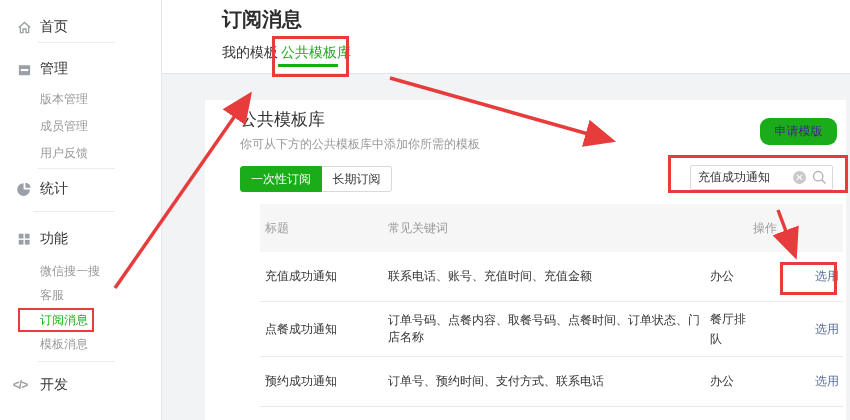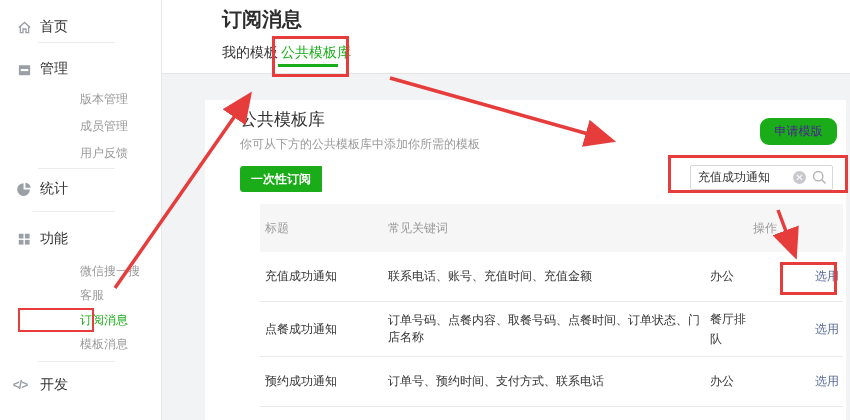--- a/index.html
+++ b/index.html
@@ -12,41 +12,41 @@
   }
   *{margin:0;padding:0;box-sizing:border-box;}
   body{font-family:"Liberation Sans","DejaVu Sans",sans-serif;background:#fff;}
   #screen{position:relative;width:850px;height:420px;overflow:hidden;background:#fff;}
 
   
   .sidebar{position:absolute;left:0;top:0;width:162px;height:420px;background:#fff;border-right:1px solid var(--border);}
   .side-item{position:absolute;left:0;width:160px;height:22px;display:flex;align-items:center;cursor:pointer;}
   .side-item .ico{position:absolute;left:16px;width:16px;height:16px;display:flex;align-items:center;justify-content:center;color:#9aa0a6;}
   .side-item .lbl{position:absolute;left:40px;font-size:14px;color:var(--txt);white-space:nowrap;}
-  .side-sub{position:absolute;left:40px;font-size:12px;color:var(--sub);white-space:nowrap;cursor:pointer;height:16px;line-height:16px;margin-left:40px;}
+  .side-sub{position:absolute;left:40px;font-size:12px;color:var(--sub);white-space:nowrap;cursor:pointer;height:16px;line-height:16px;}
   .side-sub.active{color:var(--green);}
   .side-div{position:absolute;left:38px;width:77px;height:1px;background:#ececec;}
   .code-ico{font-size:12px;color:#9aa0a6;letter-spacing:-1px;font-weight:bold;}
 
   
   .page-title{position:absolute;left:222px;top:6px;font-size:20px;font-weight:bold;color:#2d2d2d;}
   .tab{position:absolute;top:44px;font-size:14px;color:var(--txt);cursor:pointer;white-space:nowrap;}
   .tab.t1{left:222px;}
   .tab.t2{left:281px;color:var(--green);}
   .tab-underline{position:absolute;left:278px;top:64px;width:60px;height:3px;background:var(--green);}
   .head-div{position:absolute;left:162px;top:73px;width:688px;height:1px;background:#e5e5e5;}
 
   
   .content-bg{position:absolute;left:162px;top:74px;width:688px;height:346px;background:#f2f3f5;}
   .card{position:absolute;left:205px;top:100px;width:641px;height:320px;background:#fff;}
   .card-title{position:absolute;left:35px;top:8px;font-size:17px;color:#333;font-weight:500;}
   .card-subtitle{position:absolute;left:35px;top:36px;font-size:12px;color:var(--sub);}
   .apply-btn{position:absolute;left:555px;top:18px;width:77px;height:27px;background:var(--green);color:#4c1d95;font-size:12px;border:none;border-radius:9px;cursor:pointer;display:flex;align-items:center;justify-content:center;}
 
-  .toggle{position:absolute;left:35px;top:66px;display:flex;font-weight:bold;}
+  .toggle{position:absolute;left:35px;top:66px;display:flex;}
   .toggle .tg{height:26px;font-size:12px;display:flex;align-items:center;justify-content:center;cursor:pointer;}
   .tg.on{width:82px;background:var(--green);color:#fff;border:1px solid var(--green);border-radius:3px 0 0 3px;}
   .tg.off{width:70px;background:#fff;color:var(--txt);border:1px solid #d9d9d9;border-left:none;border-radius:0 3px 3px 0;}
 
   .search-wrap{position:absolute;left:485px;top:65px;width:143px;height:25px;border:1px solid #d8d8d8;border-radius:2px;background:#fff;display:flex;align-items:center;}
   .search-wrap input{border:none;outline:none;flex:1;min-width:0;font-size:12px;color:var(--txt);padding-left:7px;background:transparent;font-family:inherit;}
   .clear-ico{width:13px;height:13px;border-radius:50%;background:#c9c9cd;color:#fff;font-size:10px;line-height:13px;text-align:center;margin-right:6px;cursor:pointer;flex:none;}
   .mag-ico{margin-right:5px;cursor:pointer;flex:none;display:flex;}
 
   
@@ -144,20 +144,21 @@
 
   <div class="content-bg"></div>
 
   <div class="card">
     <div class="card-title">公共模板库</div>
     <div class="card-subtitle">你可从下方的公共模板库中添加你所需的模板</div>
     <button class="apply-btn">申请模版</button>
 
     <div class="toggle">
       <div class="tg on">一次性订阅</div>
+      <div class="tg off">长期订阅</div>
     </div>
 
     <div class="search-wrap">
       <input type="text" value="充值成功通知" style="">
       <span class="clear-ico">✕</span>
       <span class="mag-ico">
         <svg width="15" height="15" viewBox="0 0 16 16">
             <circle cx="6.6" cy="6.6" r="5" fill="none" stroke="#b3b3b7" stroke-width="1.5"></circle>
             <line x1="10.3" y1="10.3" x2="14.4" y2="14.4" stroke="#b3b3b7" stroke-width="1.5"></line>
           </svg>

